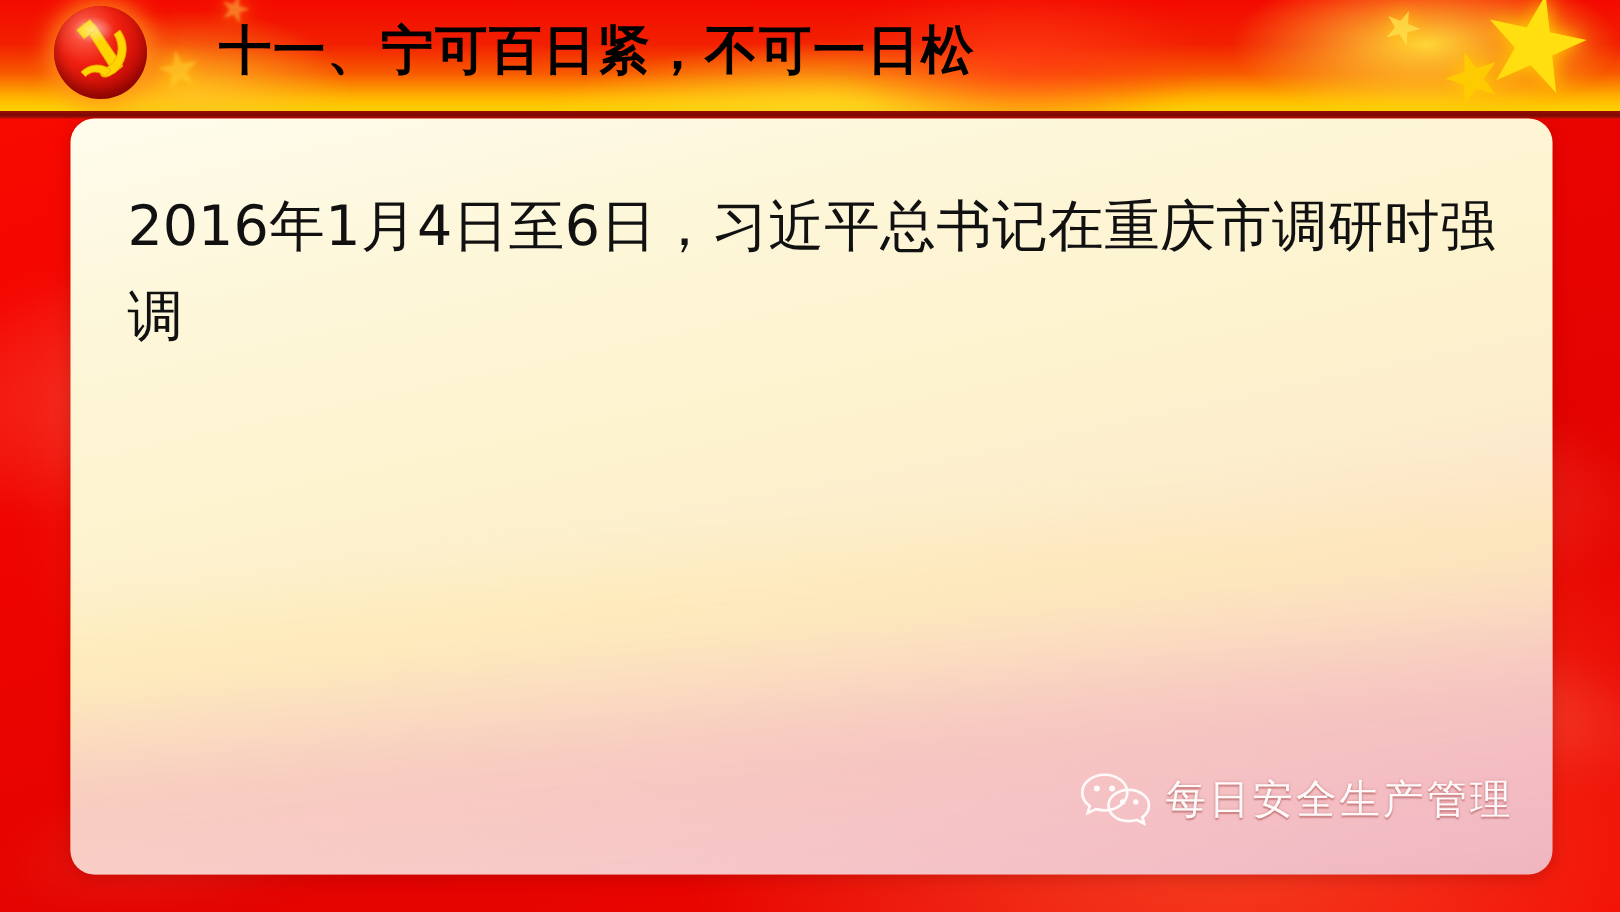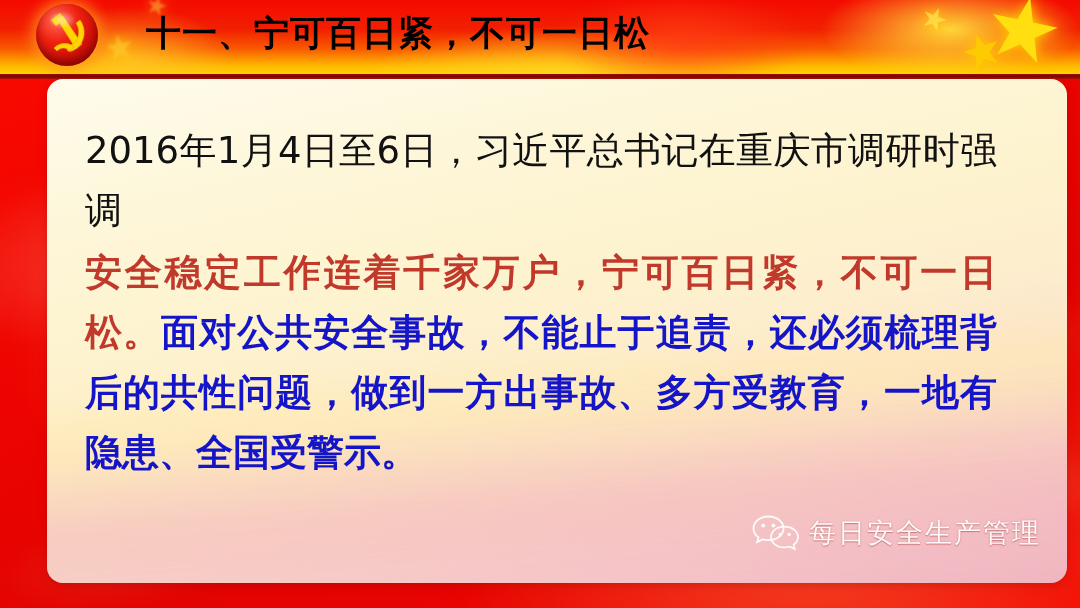--- a/index.html
+++ b/index.html
@@ -156,21 +156,20 @@
         #fffced 0%,
         #fdf6d8 22%,
         #fdf3cf 40%,
         #fdeecd 55%,
         #fbe2cf 68%,
         #f7cfcd 82%,
         #f3bfc6 92%,
         #f0b5bf 100%);
     box-shadow: 0 2px 10px rgba(120,0,0,0.28);
     overflow: hidden;
-    padding-left: 32px;
   }
   .panel-wash {
     position: absolute;
     left: -10%;
     top: 52%;
     width: 125%;
     height: 42%;
     background: linear-gradient(180deg, rgba(255,240,190,0.0) 0%, rgba(255,232,170,0.55) 26%, rgba(248,200,190,0.0) 100%);
     transform: rotate(-5deg);
     filter: blur(14px);
@@ -262,23 +261,20 @@
     <div class="title">十一、宁可百日紧，不可一日松</div>
   </div>
   <div class="header-rule"></div>
 
   <div class="panel">
     <div class="panel-wash"></div>
     <div class="panel-wash2"></div>
 
     <div class="body-text">
       <p class="p-intro">2016年1月4日至6日，习近平总书记在重庆市调研时强调</p>
-      <p class="p-quote">
-        <span class="seg-red">安全稳定工作连着千家万户，宁可百日紧，不可一日松。</span><span class="seg-blue">面对公共安全事故，不能止于追责，还必须梳理背后的共性问题，做到一方出事故、多方受教育，一地有隐患、全国受警示。</span>
-      </p>
     </div>
 
     <div class="watermark">
       <span class="wm-icon">
         <svg viewBox="0 0 48 40" width="48" height="40" aria-hidden="true">
           <g fill="none" stroke="#ffffff" stroke-width="1.8">
             <path d="M17.5 3.5 C9 3.5 2.5 9 2.5 15.4 C2.5 19 4.4 22.2 7.5 24.3 L6.2 29 L11.6 26.4
                      C13.4 26.9 15.4 27.2 17.5 27.2 C26 27.2 32.5 21.8 32.5 15.4 C32.5 9 26 3.5 17.5 3.5 Z"></path>
             <path d="M33.5 13.6 C41.2 13.6 47 18.3 47 24 C47 27.1 45.3 29.9 42.6 31.8 L43.7 36
                      L38.9 33.7 C37.2 34.2 35.4 34.4 33.5 34.4 C25.8 34.4 20 29.7 20 24

